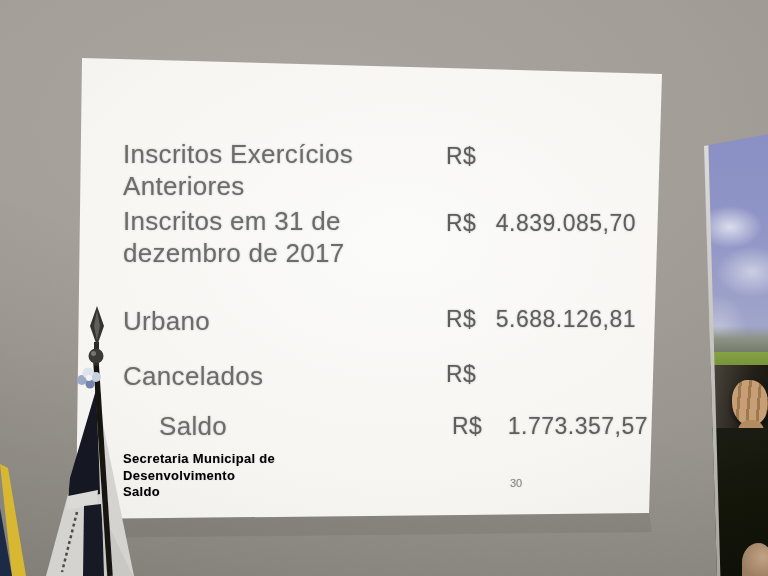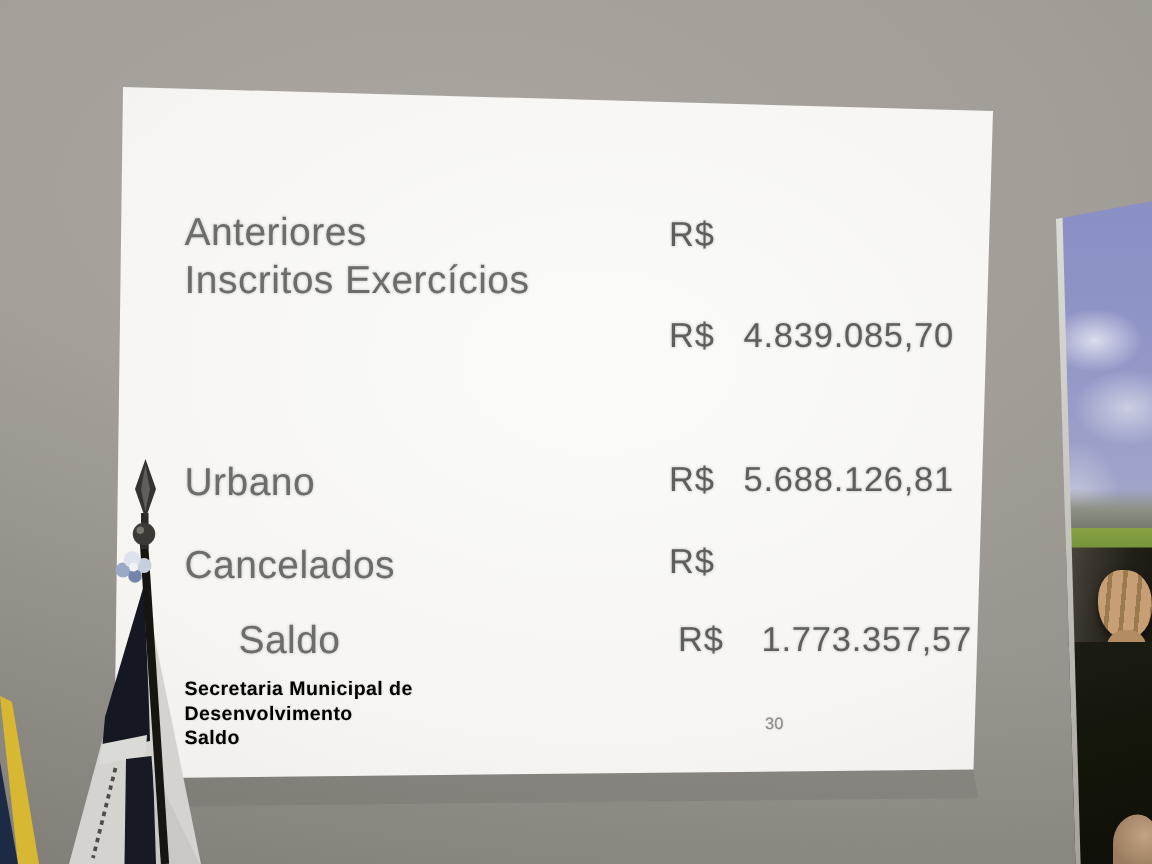--- a/index.html
+++ b/index.html
@@ -102,27 +102,31 @@
 <div class="scene">
 
   <div class="wall"></div>
 
   <div class="screen"></div>
   <div class="screen-under"></div>
 
   <div class="slide">
 
     <div class="lbl l1">
+      <span>Inscritos Exercícios</span>
       <span>Anteriores</span>
-      <span>Inscritos Exercícios</span>
     </div>
     <div class="val v1">
       <span>R$</span>
     </div>
 
+    <div class="lbl l2">
+      <span>Inscritos em 31 de</span>
+      <span>dezembro de 2017</span>
+    </div>
     <div class="val v2">
       <span>R$</span>
       <span>4.839.085,70</span>
     </div>
 
     <div class="lbl l3">
       <span>Urbano</span>
     </div>
     <div class="val v3">
       <span>R$</span>

